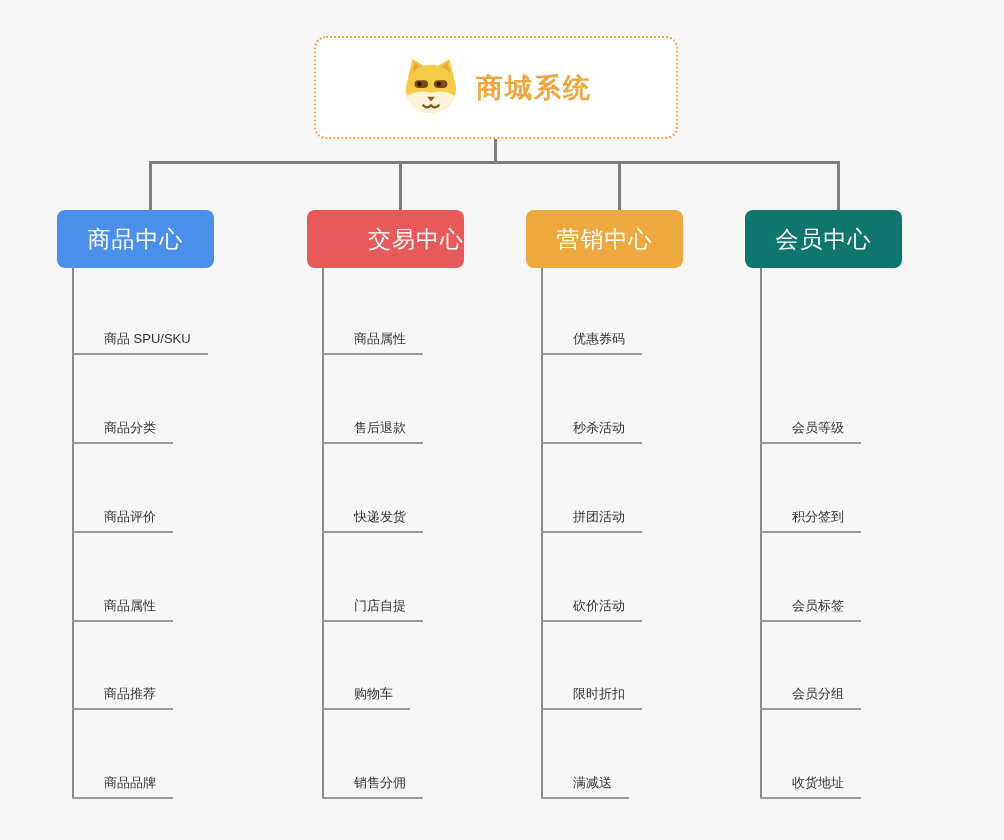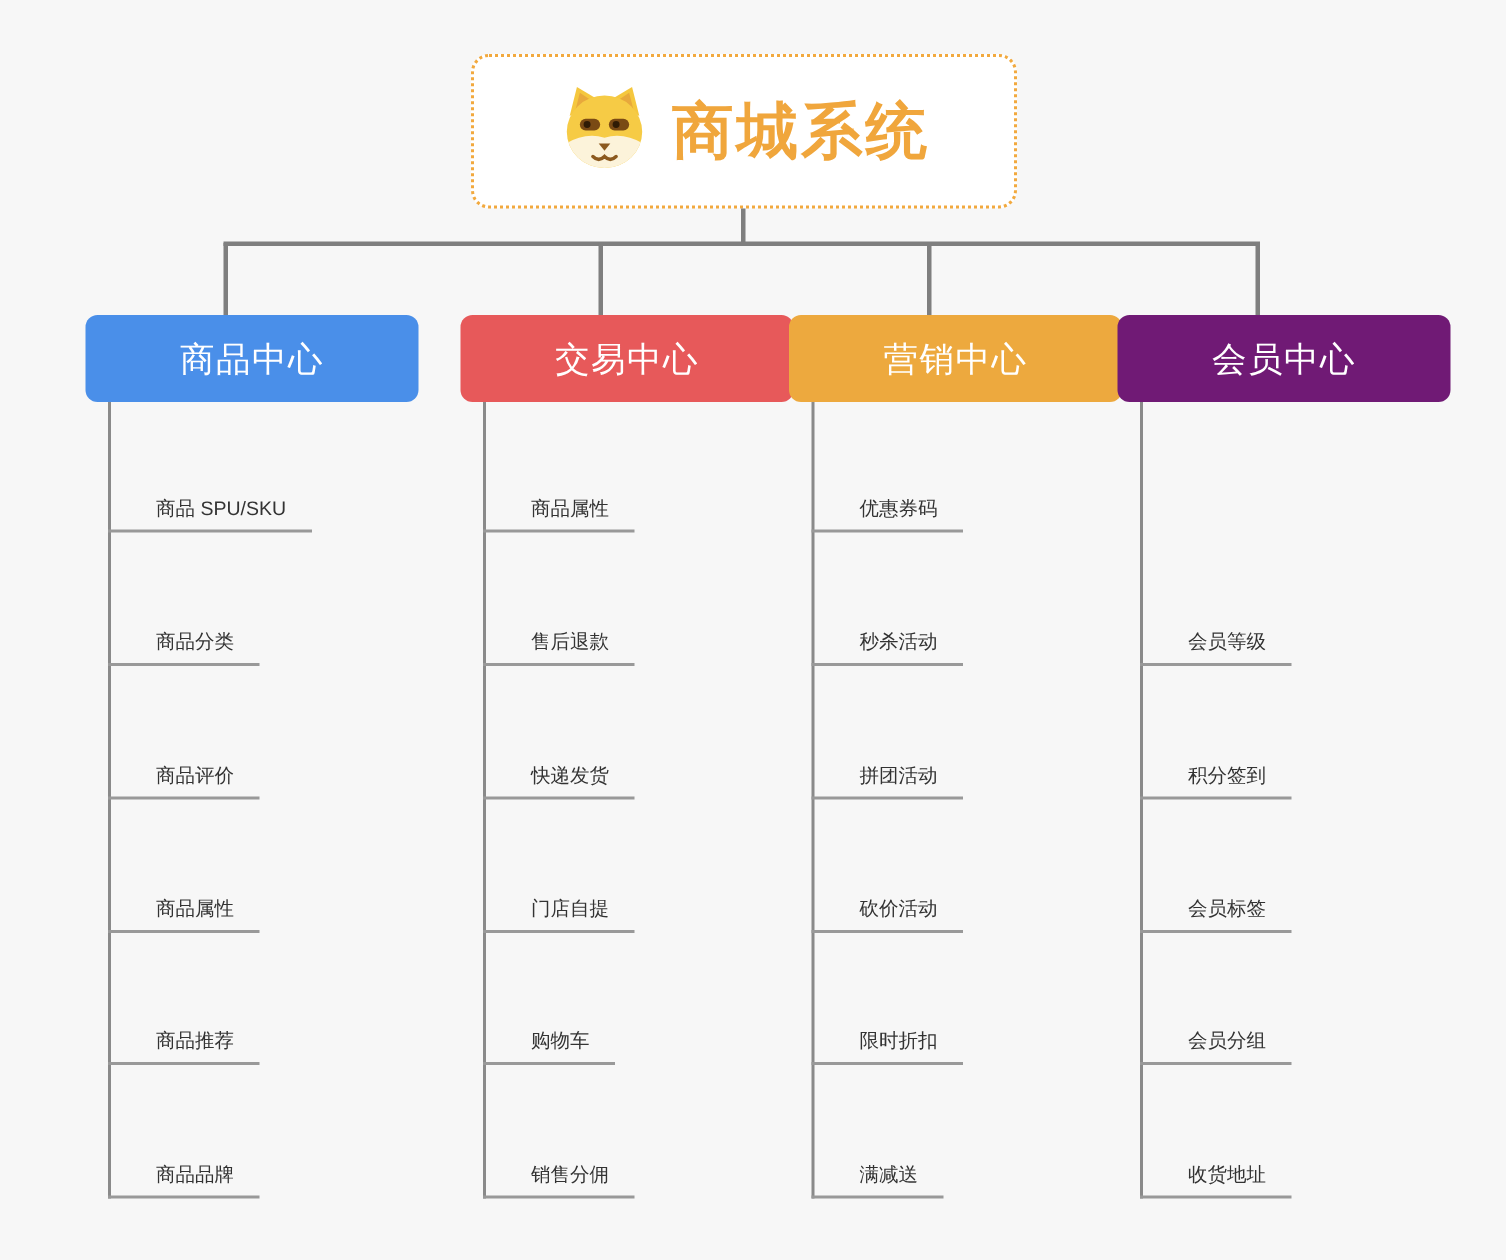--- a/index.html
+++ b/index.html
@@ -23,21 +23,21 @@
     box-sizing: border-box;
     background: #ffffff;
     border: 2px dotted #f2a93e;
     border-radius: 12px;
     display: flex;
     align-items: center;
     justify-content: center;
     gap: 14px;
   }
   .root-title {
-    font-size: 41px;
+    font-size: 27px;
     font-weight: bold;
     color: #f0a63c;
     letter-spacing: 2px;
     white-space: nowrap;
   }
   .dog-icon { display: block; }
 
   
   .conn { position: absolute; background: #7f7f7f; }
   .conn-root-stub  { left: 494px; top: 139px; width: 3px; height: 23px; }
@@ -45,21 +45,21 @@
   .conn-drop { top: 162px; width: 3px; height: 48px; }
   .drop-1 { left: 149px; }
   .drop-2 { left: 399px; }
   .drop-3 { left: 618px; }
   .drop-4 { left: 837px; }
 
   
   .branch-header {
     position: absolute;
     top: 210px;
-    width: 222px; height: 58px;
+    width: 157px; height: 58px;
     border-radius: 8px;
     display: flex;
     align-items: center;
     justify-content: center;
     color: #ffffff;
     font-size: 23px;
     letter-spacing: 1px;
     cursor: default;
   }
   .bh-1 { left: 57px;  background: #4a8fe9; }
@@ -140,27 +140,27 @@
   <div class="conn conn-root-stub"></div>
   <div class="conn conn-horizontal"></div>
   <div class="conn conn-drop drop-1"></div>
   <div class="conn conn-drop drop-2"></div>
   <div class="conn conn-drop drop-3"></div>
   <div class="conn conn-drop drop-4"></div>
 
   <div class="branch-header bh-1" style="background-color: rgb(74, 143, 233);">
     <span>商品中心</span>
   </div>
-  <div class="branch-header bh-2" style="background-color: rgb(231, 89, 90);">
+  <div class="branch-header bh-2" style="background-color: rgb(231, 89, 90); justify-content: flex-end;">
     <span>交易中心</span>
   </div>
   <div class="branch-header bh-3" style="background-color: rgb(237, 169, 62);">
     <span>营销中心</span>
   </div>
-  <div class="branch-header bh-4" style="background-color: #701a75;">
+  <div class="branch-header bh-4" style="background-color: #0f766e;">
     <span>会员中心</span>
   </div>
 
   <div class="branch-col bc-1">
     <div class="leaf r1">商品 SPU/SKU</div>
     <div class="leaf r2">商品分类</div>
     <div class="leaf r3">商品评价</div>
     <div class="leaf r4">商品属性</div>
     <div class="leaf r5">商品推荐</div>
     <div class="leaf r6">商品品牌</div>

